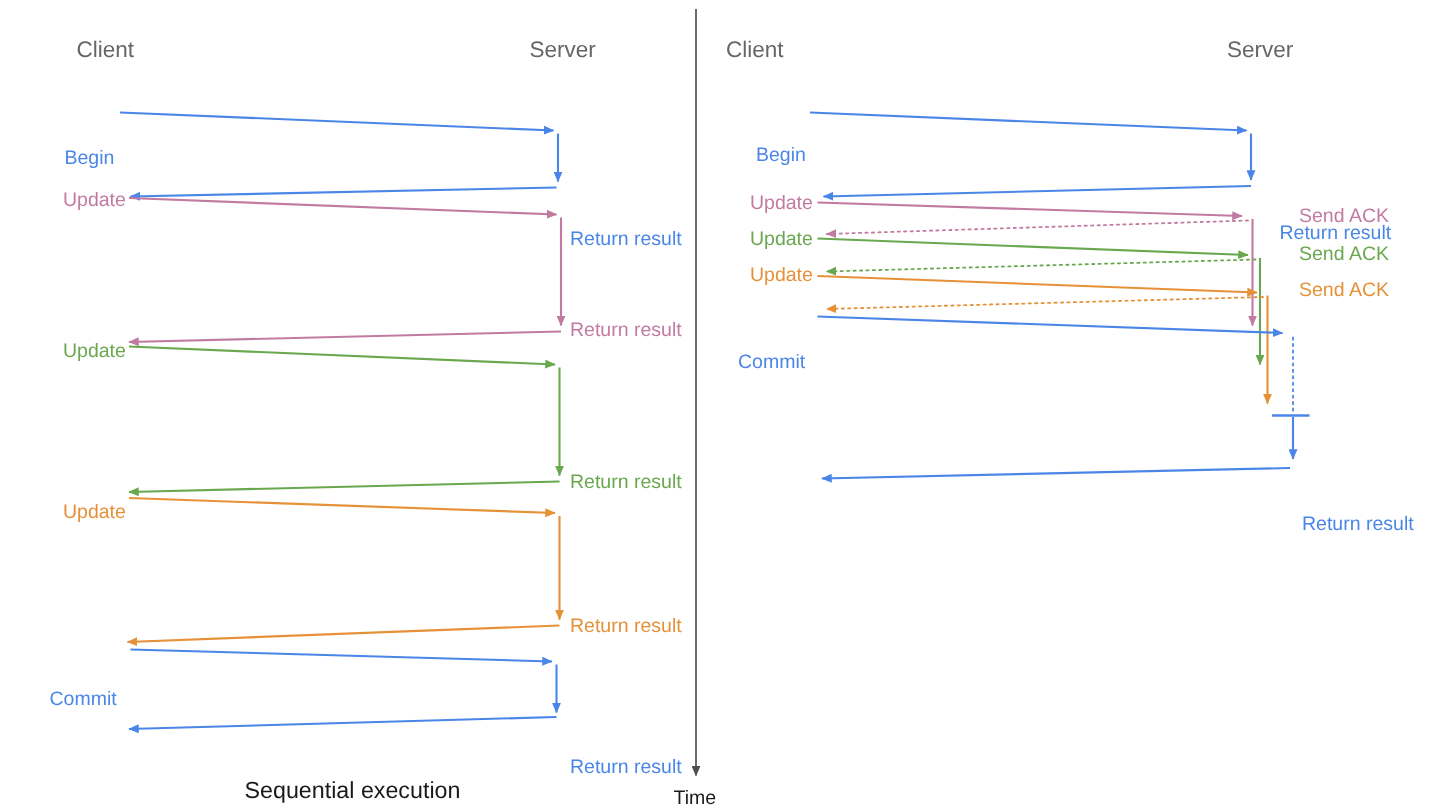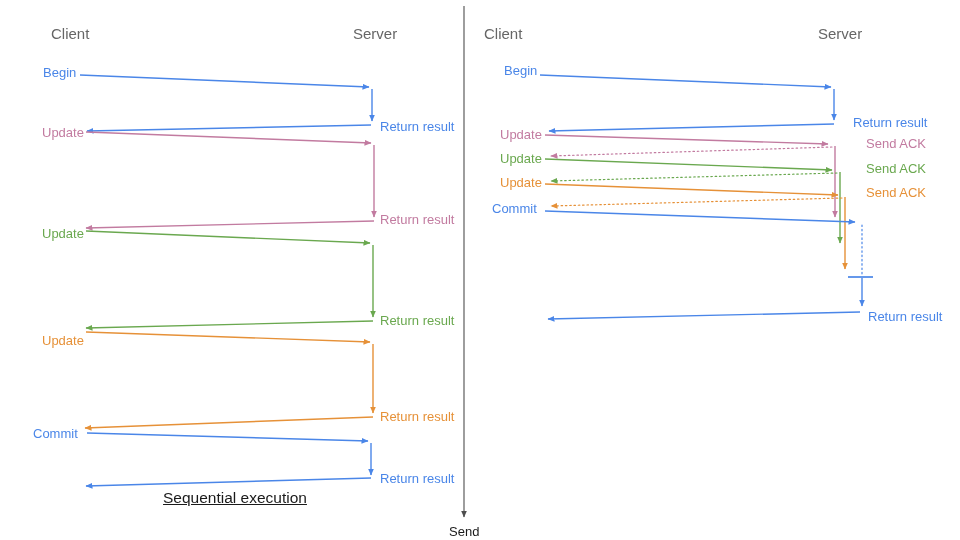--- a/index.html
+++ b/index.html
@@ -5,21 +5,21 @@
   html,body{margin:0;padding:0;background:#fff;}
   .canvas{
     position:relative;width:960px;height:540px;background:var(--background,#fff);
     font-family:"Liberation Sans",sans-serif;overflow:hidden;
   }
   svg.wires{position:absolute;left:0;top:0;width:960px;height:540px;}
   .lbl{position:absolute;font-size:13px;line-height:13px;white-space:nowrap;}
   .hdr{position:absolute;font-size:15px;line-height:15px;color:var(--header);}
   .ptitle{position:absolute;font-size:15.5px;line-height:16px;color:var(--title);width:300px;text-align:center;}
   .time-lbl{position:absolute;font-size:13px;line-height:13px;color:var(--title);}
-  .c-blue{color:var(--blue);}
+  .c-blue{color:var(--blue);margin-top:32px;}
   .c-pink{color:var(--pink);}
   .c-green{color:var(--green);}
   .c-orange{color:var(--orange);}
   path{fill:none;stroke-width:1.4px;}
   .s-blue{stroke:var(--blue);}
   .s-pink{stroke:var(--pink);}
   .s-green{stroke:var(--green);}
   .s-orange{stroke:var(--orange);}
   .s-axis{stroke:var(--axis);stroke-width:1.1px;}
   .dotted{stroke-dasharray:1.5 2.8;stroke-width:1.2px;stroke-linecap:round;}
@@ -120,32 +120,32 @@
   <div class="lbl c-blue" style="left:380px;top:120px;">Return result</div>
   <div class="lbl c-pink" style="left:42px;top:126px;">Update</div>
   <div class="lbl c-pink" style="left:380px;top:213px;">Return result</div>
   <div class="lbl c-green" style="left:42px;top:227px;">Update</div>
   <div class="lbl c-green" style="left:380px;top:314px;">Return result</div>
   <div class="lbl c-orange" style="left:42px;top:334px;">Update</div>
   <div class="lbl c-orange" style="left:380px;top:410px;">Return result</div>
   <div class="lbl c-blue" style="left:33px;top:427px;">Commit</div>
   <div class="lbl c-blue" style="left:380px;top:472px;">Return result</div>
 
-  <div class="ptitle" style="left:85px;top:490px;text-decoration:underline;">Sequential execution</div>
+  <div class="ptitle" style="left:85px;top:520px;">Sequential execution</div>
 
   <div class="hdr" style="left:484px;top:26px;">Client</div>
   <div class="hdr" style="left:818px;top:26px;">Server</div>
 
   <div class="lbl c-blue" style="left:504px;top:64px;">Begin</div>
   <div class="lbl c-blue" style="left:853px;top:116px;">Return result</div>
   <div class="lbl c-pink" style="left:500px;top:128px;">Update</div>
   <div class="lbl c-pink" style="left:866px;top:137px;">Send ACK</div>
   <div class="lbl c-green" style="left:500px;top:152px;">Update</div>
   <div class="lbl c-green" style="left:866px;top:162px;">Send ACK</div>
   <div class="lbl c-orange" style="left:500px;top:176px;">Update</div>
   <div class="lbl c-orange" style="left:866px;top:186px;">Send ACK</div>
   <div class="lbl c-blue" style="left:492px;top:202px;">Commit</div>
   <div class="lbl c-blue" style="left:868px;top:310px;">Return result</div>
 
 
-  <div class="time-lbl" style="left:449px;top:525px;">Send</div>
+  <div class="time-lbl" style="left:449px;top:525px;">Time</div>
 
 </div>
 
 </body></html>

